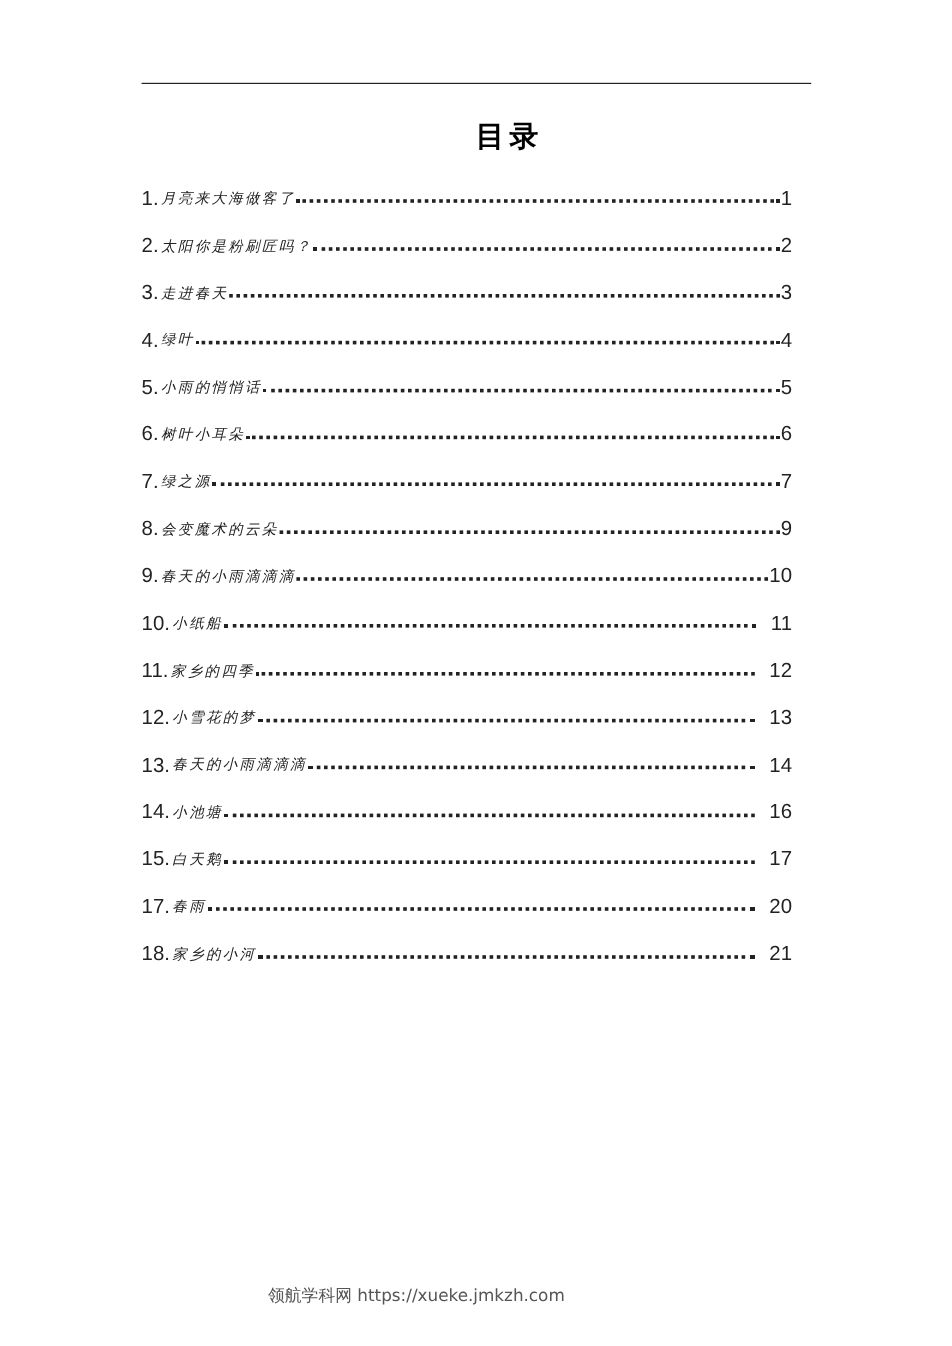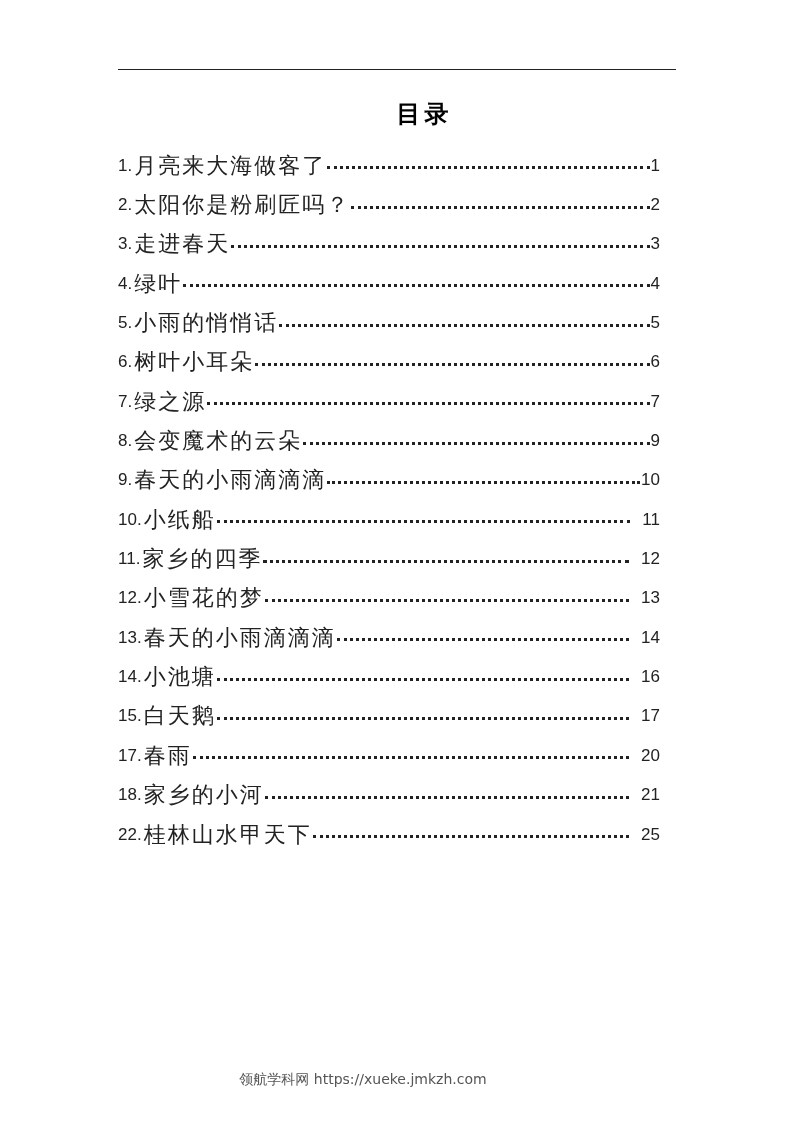--- a/index.html
+++ b/index.html
@@ -6,29 +6,29 @@
   body { width:793px; height:1122px; position:relative; overflow:hidden;
          font-family:"DejaVu Sans", sans-serif; color:#111; }
   .top-rule { position:absolute; left:118px; top:69px; width:558px; height:0;
               border-top:1px solid #222; }
   .title { position:absolute; left:0; width:793px; top:98px; text-align:center;
            font-family:"DejaVu Serif", serif; font-weight:bold; font-size:24px;
            letter-spacing:4px; color:#000;padding-left:28px; }
   .toc { position:absolute; left:118px; top:146px; width:542px; }
   .toc-row { position:relative; height:39.35px; display:flex; align-items:center; }
   .toc-row .num { font-family:"Liberation Sans", sans-serif; font-size:17px; color:#222; }
-  .toc-row .label { font-size:22px; letter-spacing:2px; color:#222; margin-left:2px;
-                    white-space:nowrap; font-family:"DejaVu Serif", serif; }
+  .toc-row .label { font-size:12px; letter-spacing:2px; color:#222; margin-left:2px;
+                    white-space:nowrap; font-family:"DejaVu Serif", serif;font-style:italic; }
   .toc-row .leader { flex:1; height:0; margin:0 1px; position:relative; top:2px;
                      border-bottom:3px dotted #222; }
   .toc-row.gap .leader { margin-right:12px; }
   .toc-row .page { font-family:"Liberation Sans", sans-serif; font-size:17px; color:#222;
                    min-width:8px; text-align:right; }
   .footer { position:absolute; left:0; width:694px; top:1071px; text-align:center;
-            font-family:"DejaVu Sans", sans-serif; font-size:14px; color:#555;padding-left:16px; }
+            font-family:"DejaVu Sans", sans-serif; font-size:14px; color:#555; }
 </style>
 </head>
 <body>
 
 <div class="top-rule"></div>
 <div class="title">目录</div>
 
 <div class="toc">
   <div class="toc-row">
       <span class="num">1.</span>
@@ -125,21 +125,15 @@
       <span class="label">春雨</span>
       <span class="leader"></span>
       <span class="page">20</span>
     </div>
   <div class="toc-row gap">
       <span class="num">18.</span>
       <span class="label">家乡的小河</span>
       <span class="leader"></span>
       <span class="page">21</span>
     </div>
-  <div class="toc-row gap">
-      <span class="num">22.</span>
-      <span class="label">桂林山水甲天下</span>
-      <span class="leader"></span>
-      <span class="page">25</span>
-    </div>
 </div>
 
 <div class="footer">领航学科网 https://xueke.jmkzh.com</div>
 
 </body></html>

